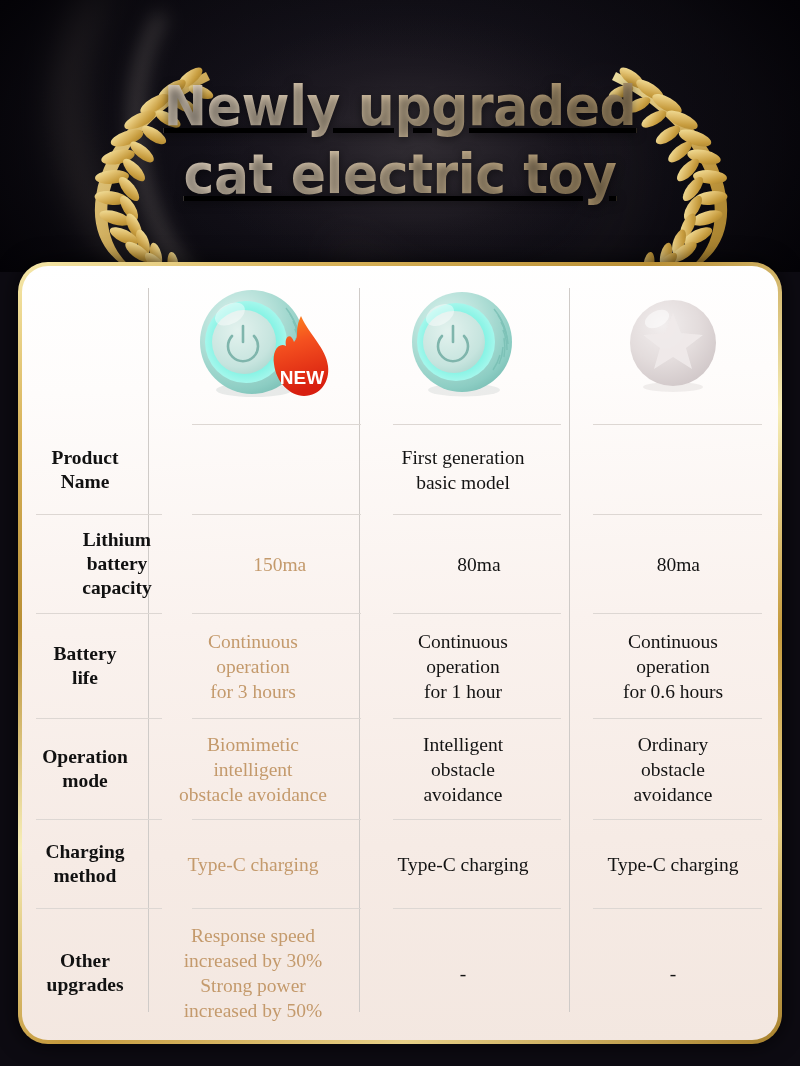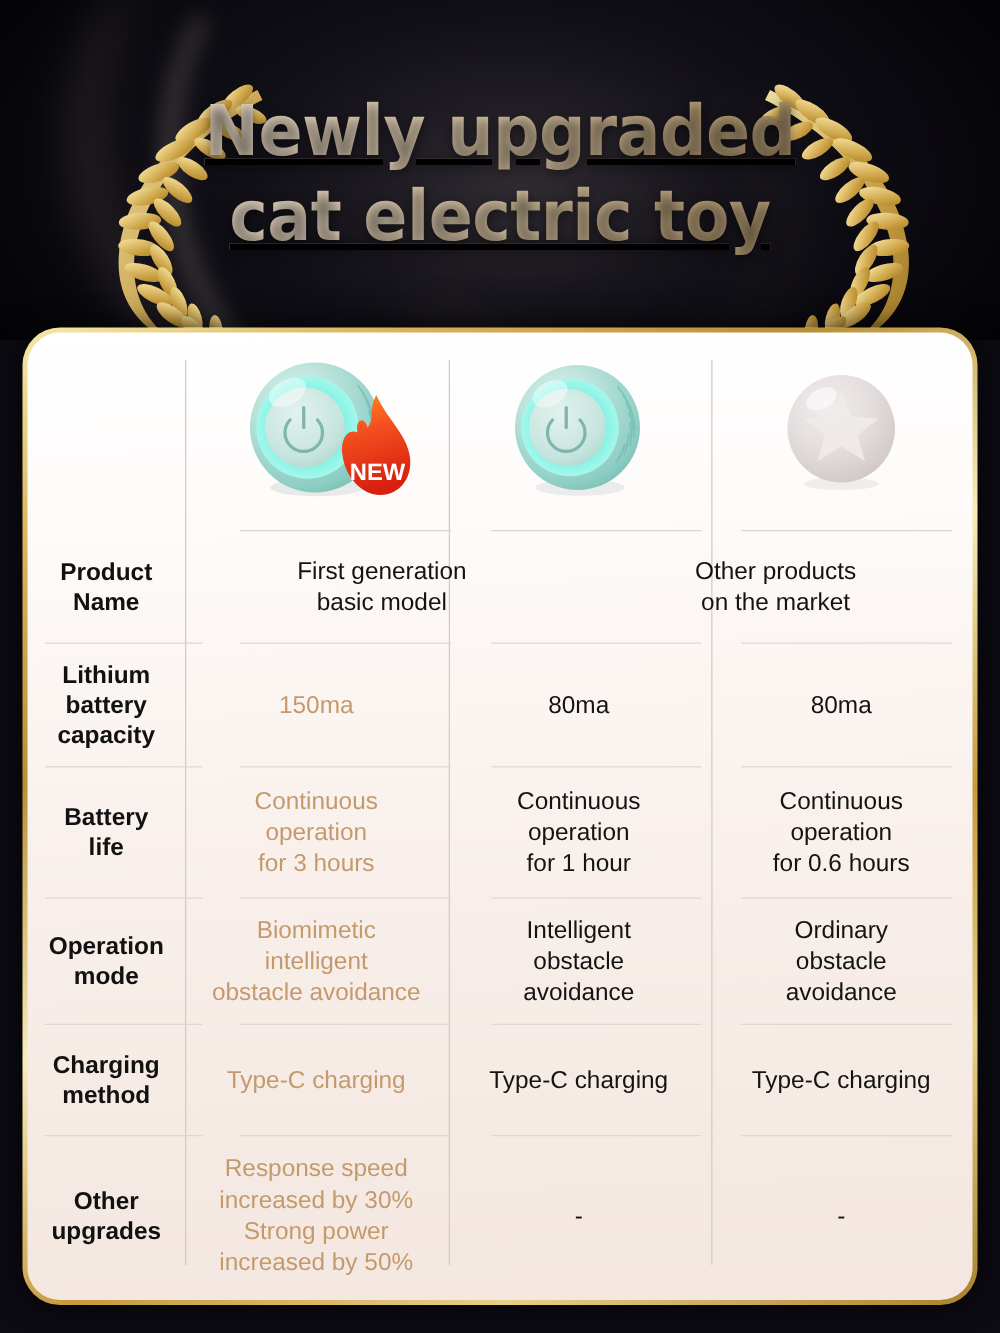--- a/index.html
+++ b/index.html
@@ -143,20 +143,21 @@
     display: flex;
     position: relative;
   }
   .cell {
     position: relative;
     display: flex;
     align-items: center;
     justify-content: center;
     text-align: center;
     padding: 4px 8px;
+    font-family: Liberation Serif, serif;
   }
   .cell.label {
     width: 126px;
     flex: 0 0 126px;
     font-weight: bold;
     font-size: 19.5px;
     line-height: 24px;
     color: #111111;
   }
   .cell.val {
@@ -477,36 +478,30 @@
             <div>Product</div>
             <div>Name</div>
           </div>
         </div>
         <div class="cell val">
           <div>
             <div>First generation</div>
             <div>basic model</div>
           </div>
         </div>
-        <div class="cell val">
-          <div>
-            <div>Other products</div>
-            <div>on the market</div>
-          </div>
-        </div>
       </div>
 
       <div class="hsep">
         <span class="s-label"></span>
           <span class="s-col"></span>
           <span class="s-col"></span>
           <span class="s-col"></span>
       </div>
 
-      <div class="row" style="height:98px;">
+      <div class="row" style="height:98px;padding-left:32px;">
         <div class="cell label">
           <div>
             <div>Lithium</div>
             <div>battery</div>
             <div>capacity</div>
           </div>
         </div>
         <div class="cell val hl">150ma</div>
         <div class="cell val">80ma</div>
         <div class="cell val">80ma</div>

